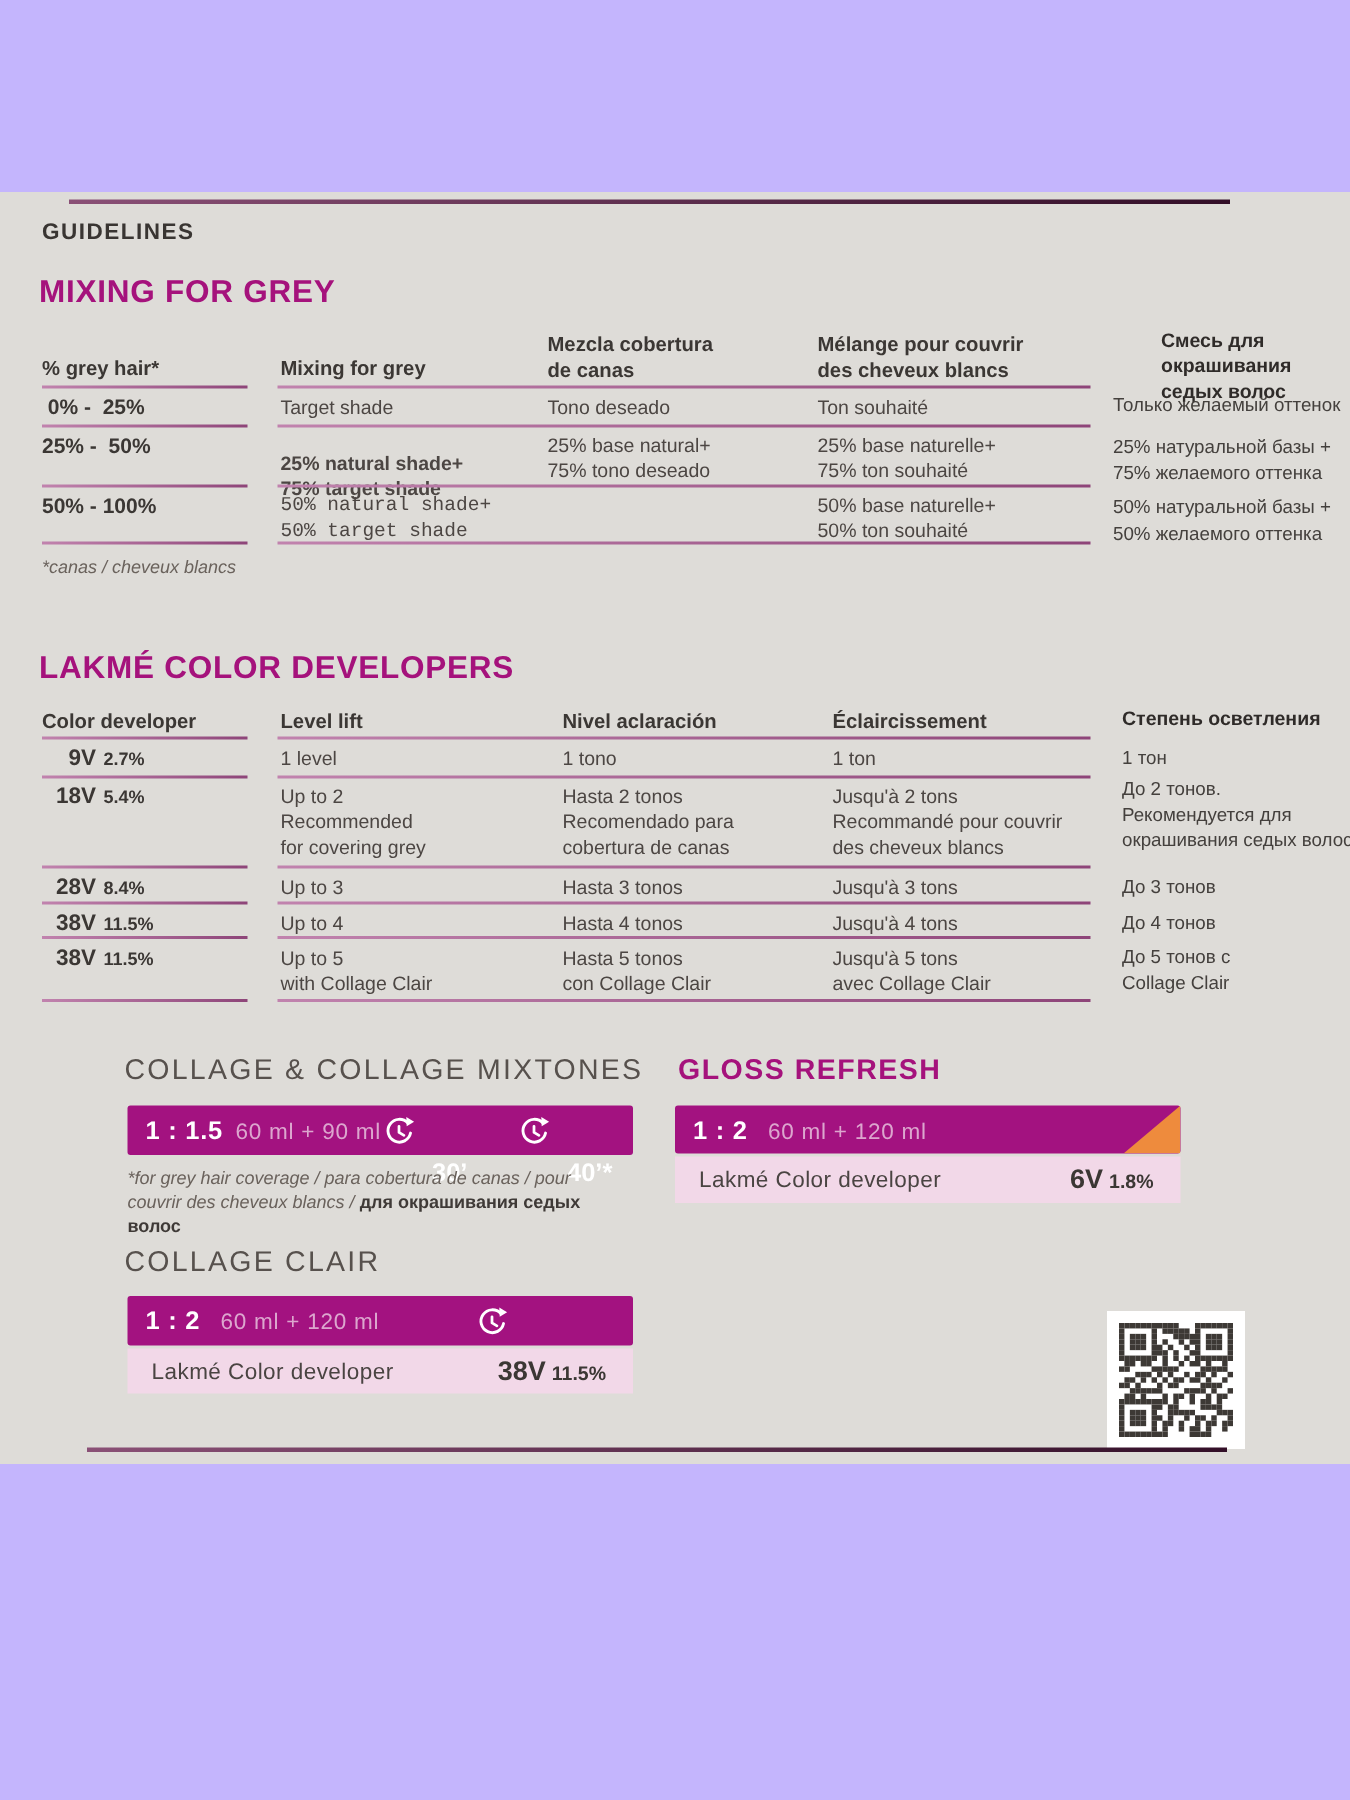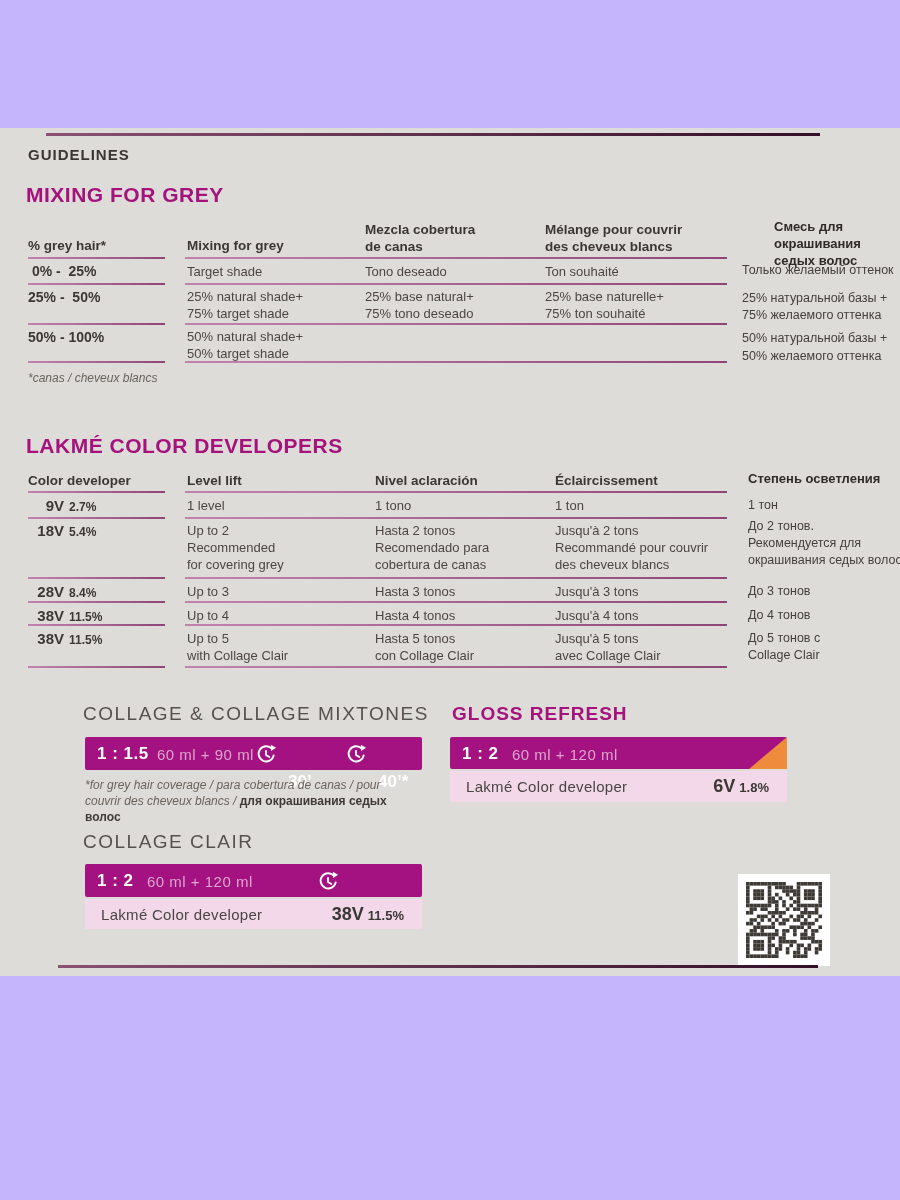--- a/index.html
+++ b/index.html
@@ -62,35 +62,37 @@
   <div class="cell c1v" style="left:28px;top:263px;width:150px;"> 0% -  25%</div>
   <div class="cell" style="left:187px;top:263px;width:170px;">Target shade</div>
   <div class="cell" style="left:365px;top:263px;width:165px;">Tono deseado</div>
   <div class="cell" style="left:545px;top:263px;width:180px;">Ton souhaité</div>
   <div class="cell ru" style="left:742px;top:262px;width:155px;">Только желаемый оттенок</div>
 
   <i class="rule" style="left:28px;top:283px;width:137px;"></i>
   <i class="rule" style="left:185px;top:283px;width:542px;"></i>
 
   <div class="cell c1v" style="left:28px;top:289px;width:150px;">25% -  50%</div>
-  <div class="cell" style="left:187px;top:288px;width:170px;">25% natural shade+
+  <div class="cell" style="left:187px;top:300px;width:170px;font-weight:bold;">25% natural shade+
 75% target shade</div>
   <div class="cell" style="left:365px;top:288px;width:165px;">25% base natural+
 75% tono deseado</div>
   <div class="cell" style="left:545px;top:288px;width:180px;">25% base naturelle+
 75% ton souhaité</div>
   <div class="cell ru" style="left:742px;top:290px;width:160px;">25% натуральной базы +
 75% желаемого оттенка</div>
 
   <i class="rule" style="left:28px;top:323px;width:137px;"></i>
   <i class="rule" style="left:185px;top:323px;width:542px;"></i>
 
   <div class="cell c1v" style="left:28px;top:329px;width:150px;">50% - 100%</div>
-  <div class="cell" style="left:187px;top:328px;width:170px;">50% natural shade+
+  <div class="cell" style="left:187px;top:328px;width:170px;font-family:Liberation Mono, monospace;">50% natural shade+
 50% target shade</div>
+  <div class="cell" style="left:545px;top:328px;width:180px;">50% base naturelle+
+50% ton souhaité</div>
   <div class="cell ru" style="left:742px;top:329px;width:160px;line-height:18px;">50% натуральной базы +
 50% желаемого оттенка</div>
 
   <i class="rule" style="left:28px;top:361px;width:137px;"></i>
   <i class="rule" style="left:185px;top:361px;width:542px;"></i>
 
   <div class="footnote" style="left:28px;top:371px;">*canas / cheveux blancs</div>
 
   <h1 class="sec-title" style="left:26px;top:434px;margin:0;">LAKMÉ COLOR DEVELOPERS</h1>
 

